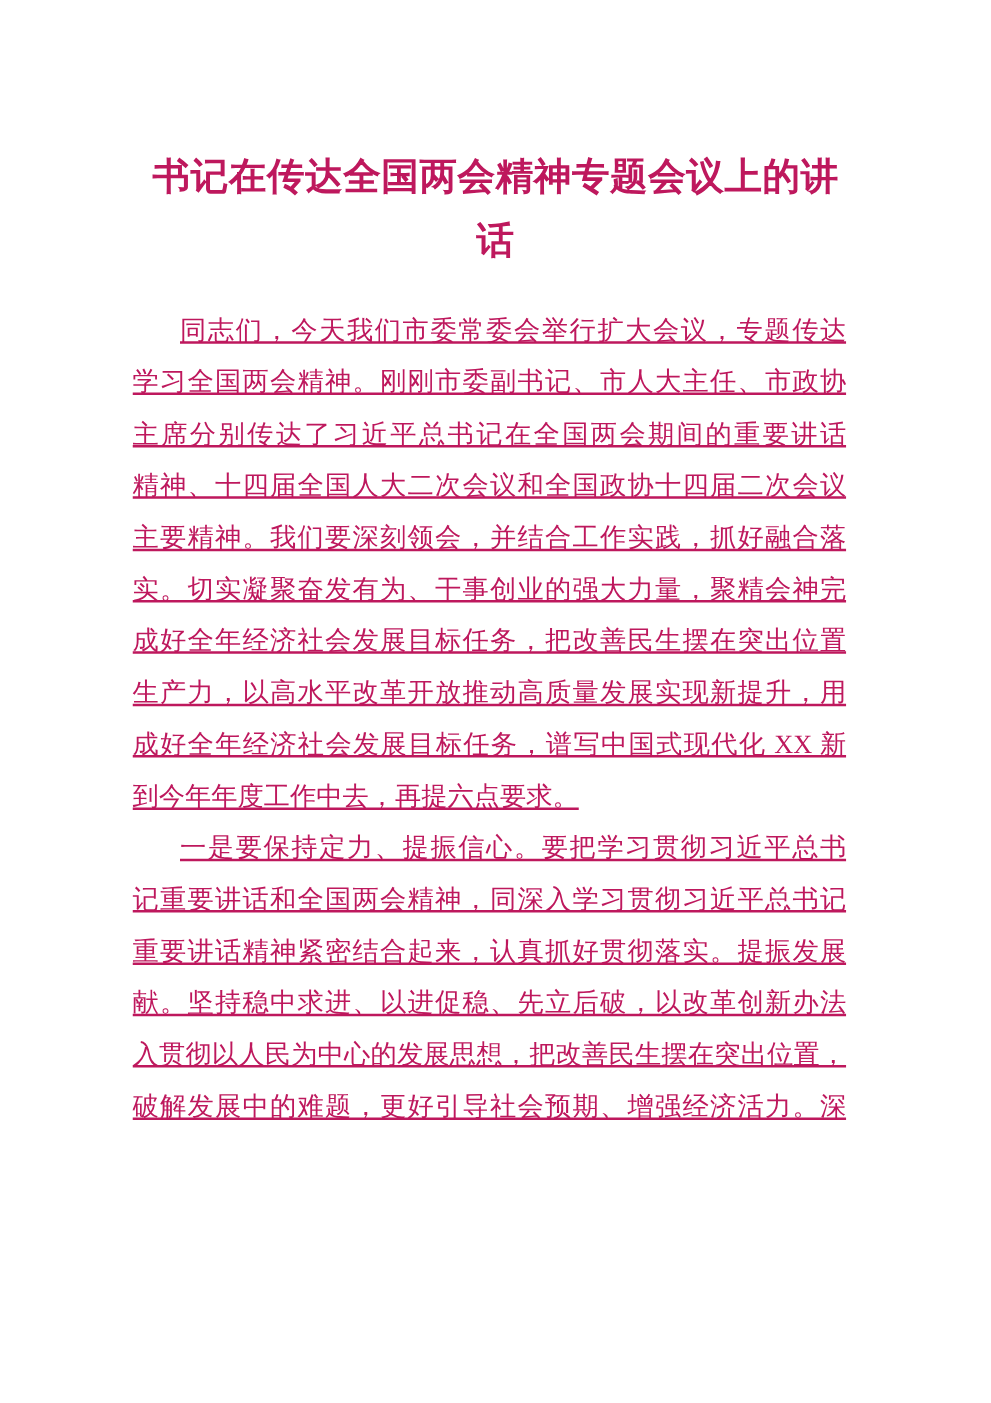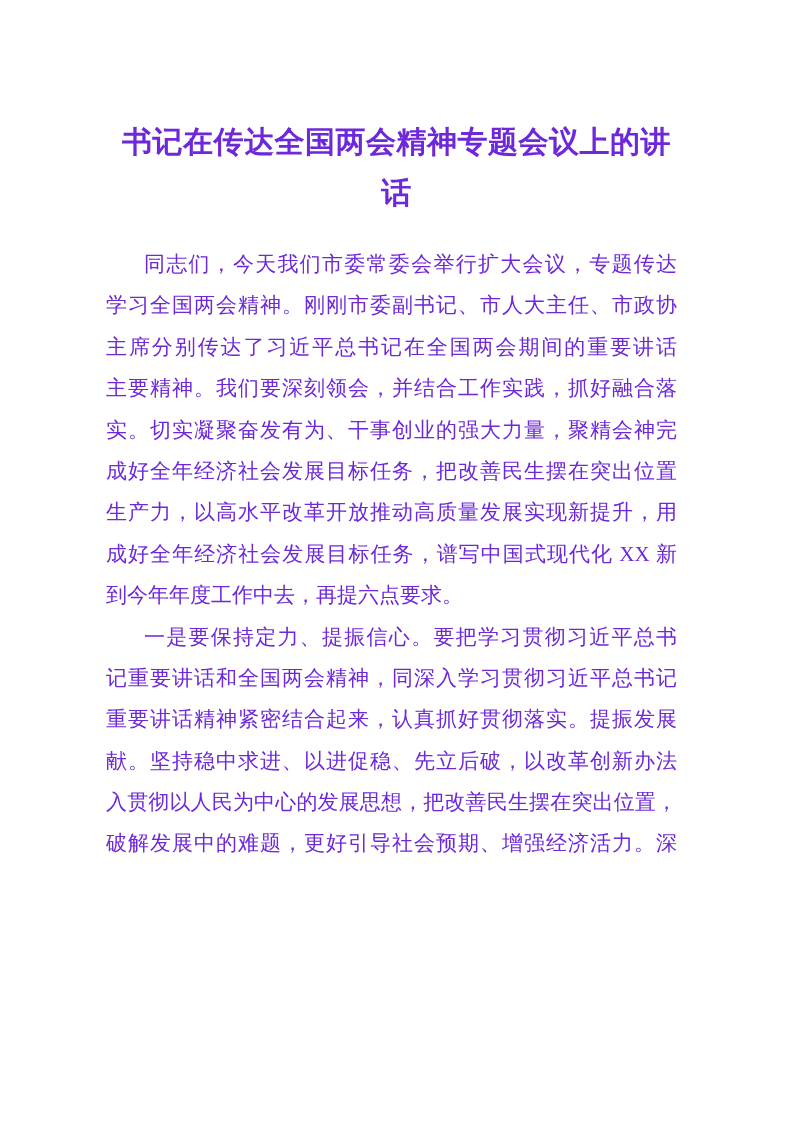--- a/index.html
+++ b/index.html
@@ -10,21 +10,21 @@
   body {
     width: 793px;
     height: 1122px;
     overflow: hidden;
   }
   .page {
     position: relative;
     width: 793px;
     height: 1122px;
     background: #ffffff;
-    color: #6d28d9;
+    color: #be185d;
     font-family: "Liberation Serif", "DejaVu Serif", serif;
   }
   .title {
     position: absolute;
     top: 116px;
     left: 59px;
     right: 59px;
     margin: 0;
     font-size: 30px;
     font-weight: bold;
@@ -41,20 +41,21 @@
   }
   .paragraph {
     margin: 0;
   }
   .line {
     height: 41.4px;
     line-height: 41.4px;
     overflow: hidden;
     text-align: justify;
     text-align-last: justify;
+    text-decoration: underline;
     -moz-text-align-last: justify;
   }
   .line.indent {
     text-indent: 38px;
   }
   .line.para-end {
     text-align: center;
     text-align-last: left;
     -moz-text-align-last: left;
   }
@@ -65,20 +66,21 @@
 <div class="page">
   <h1 class="title">
       <div class="title-line">书记在传达全国两会精神专题会议上的讲</div>
       <div class="title-line">话</div>
     </h1>
   <div class="content">
       <div class="paragraph">
         <div class="line indent">同志们，今天我们市委常委会举行扩大会议，专题传达</div>
         <div class="line">学习全国两会精神。刚刚市委副书记、市人大主任、市政协</div>
         <div class="line">主席分别传达了习近平总书记在全国两会期间的重要讲话</div>
+        <div class="line">精神、十四届全国人大二次会议和全国政协十四届二次会议</div>
         <div class="line">主要精神。我们要深刻领会，并结合工作实践，抓好融合落</div>
         <div class="line">实。切实凝聚奋发有为、干事创业的强大力量，聚精会神完</div>
         <div class="line">成好全年经济社会发展目标任务，把改善民生摆在突出位置</div>
         <div class="line">生产力，以高水平改革开放推动高质量发展实现新提升，用</div>
         <div class="line">成好全年经济社会发展目标任务，谱写中国式现代化 XX 新</div>
         <div class="line para-end">到今年年度工作中去，再提六点要求。</div>
       </div>
       <div class="paragraph">
         <div class="line indent">一是要保持定力、提振信心。要把学习贯彻习近平总书</div>
         <div class="line">记重要讲话和全国两会精神，同深入学习贯彻习近平总书记</div>

